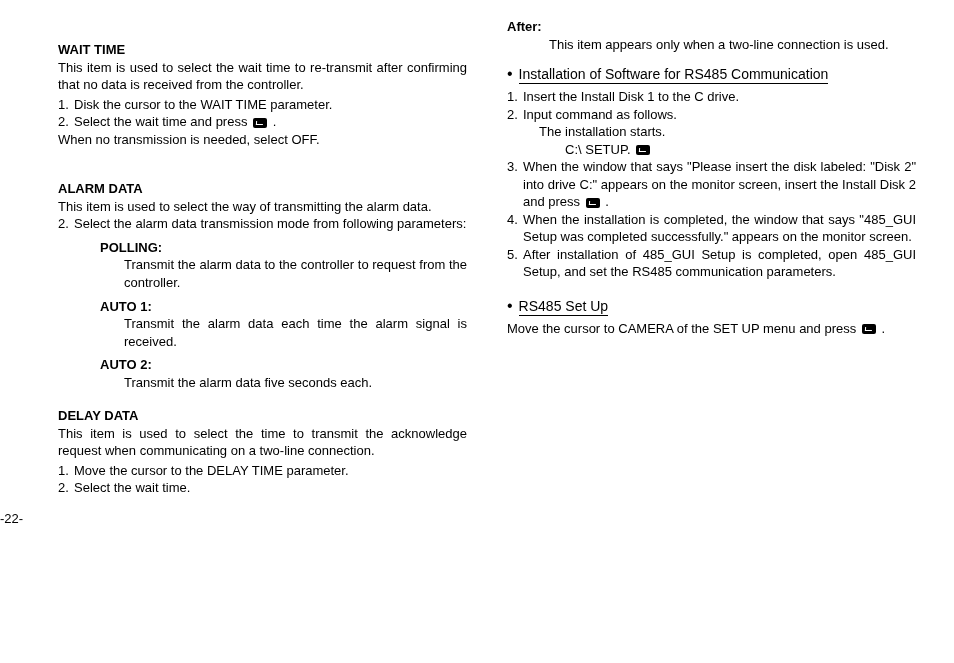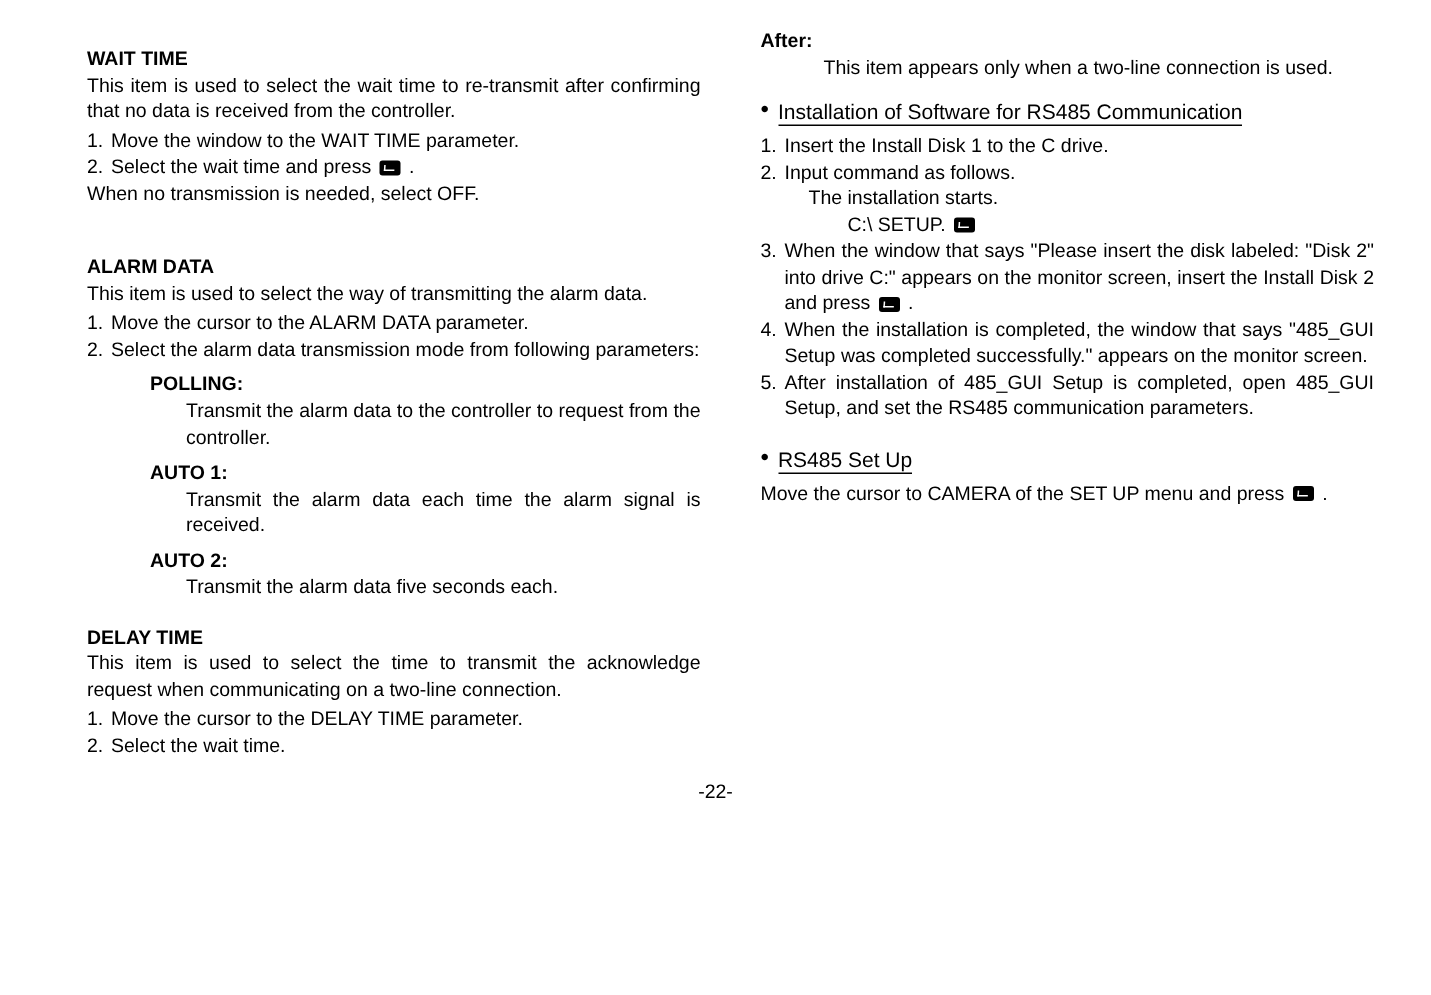--- a/index.html
+++ b/index.html
@@ -17,21 +17,21 @@
     display: flex;
     padding: 18px 38px 8px 58px;
     column-gap: 40px;
   }
   .col {
     flex: 1;
     line-height: 1.35;
   }
   .heading {
     font-weight: bold;
-    margin-top: 12px;
+    margin-top: 23px;
   }
   .subheading {
     font-weight: bold;
     margin-top: 10px;
   }
   .subsub {
     font-weight: bold;
   }
   .para {
     text-align: justify;
@@ -58,58 +58,56 @@
     content:"";
     position:absolute;
     left:3px; top:3px;
     width:6px; height:3px;
     border:1px solid #fff;
     border-top:none;
     border-right:none;
     transform:skewX(-4deg);
   }
   .pagenum {
-    text-align:center;
     margin-top:6px;
     font-size:13px;
   }
   .defpair { margin-top:6px;}
   .tight { margin-top:2px;}
 </style>
 </head>
 <body>
 
 <div class="page">
   <div class="col">
 
     <div class="heading">WAIT TIME</div>
     <div class="para">This item is used to select the wait time to re-transmit after confirming that no data is received from the controller.</div>
-    <div class="ol-item indent1 tight"><span class="num">1.</span><span>Move the window to the WAIT TIME parameter.</span></div>
+    <div class="ol-item indent1 tight"><span class="num">1.</span><span>Disk the cursor to the WAIT TIME parameter.</span></div>
     <div class="ol-item indent1"><span class="num">2.</span><span>Select the wait time and press </span><span class="icon"></span><span> .</span></div>
     <div class="para">When no transmission is needed, select OFF.</div>
 
     <div class="heading" style="margin-top:32px">ALARM DATA</div>
     <div class="para">This item is used to select the way of transmitting the alarm data.</div>
-    <div class="ol-item indent1 tight"><span class="num">1.</span><span>Move the cursor to the ALARM DATA parameter.</span></div>
     <div class="ol-item indent1 para"><span class="num">2.</span><span>Select the alarm data transmission mode from following parameters:</span></div>
 
     <div class="indent2 defpair">
       <div class="subsub">POLLING:</div>
       <div class="para" style="padding-left:24px">Transmit the alarm data to the controller to request from the controller.</div>
     </div>
     <div class="indent2 defpair">
       <div class="subsub">AUTO 1:</div>
       <div class="para" style="padding-left:24px">Transmit the alarm data each time the alarm signal is received.</div>
     </div>
     <div class="indent2 defpair">
       <div class="subsub">AUTO 2:</div>
       <div class="para" style="padding-left:24px">Transmit the alarm data five seconds each.</div>
     </div>
 
-    <div class="heading" style="margin-top:16px">DELAY TIME</div>
+    <div class="heading" style="margin-top:16px">DELAY DATA</div>
     <div class="para">This item is used to select the time to transmit the acknowledge request when communicating on a two-line connection.</div>
     <div class="ol-item indent1 tight"><span class="num">1.</span><span>Move the cursor to the DELAY TIME parameter.</span></div>
     <div class="ol-item indent1"><span class="num">2.</span><span>Select the wait time.</span></div>
   </div>
 
   <div class="col">
     <div class="subheading" style="margin-top:0">After:</div>
     <div class="para" style="padding-left:42px">This item appears only when a two-line connection is used.</div>
 
     <div class="bullet-row">

